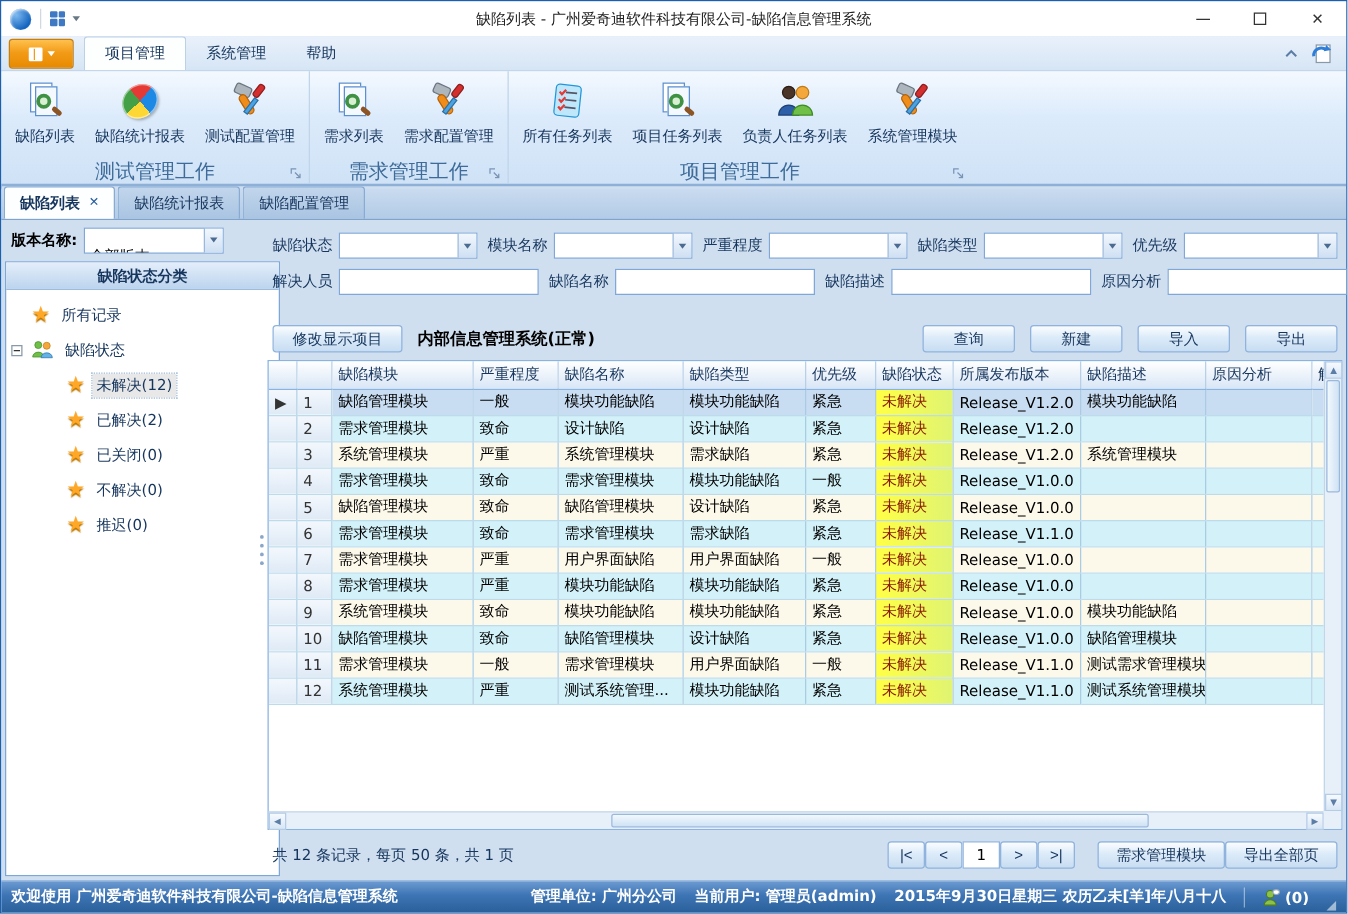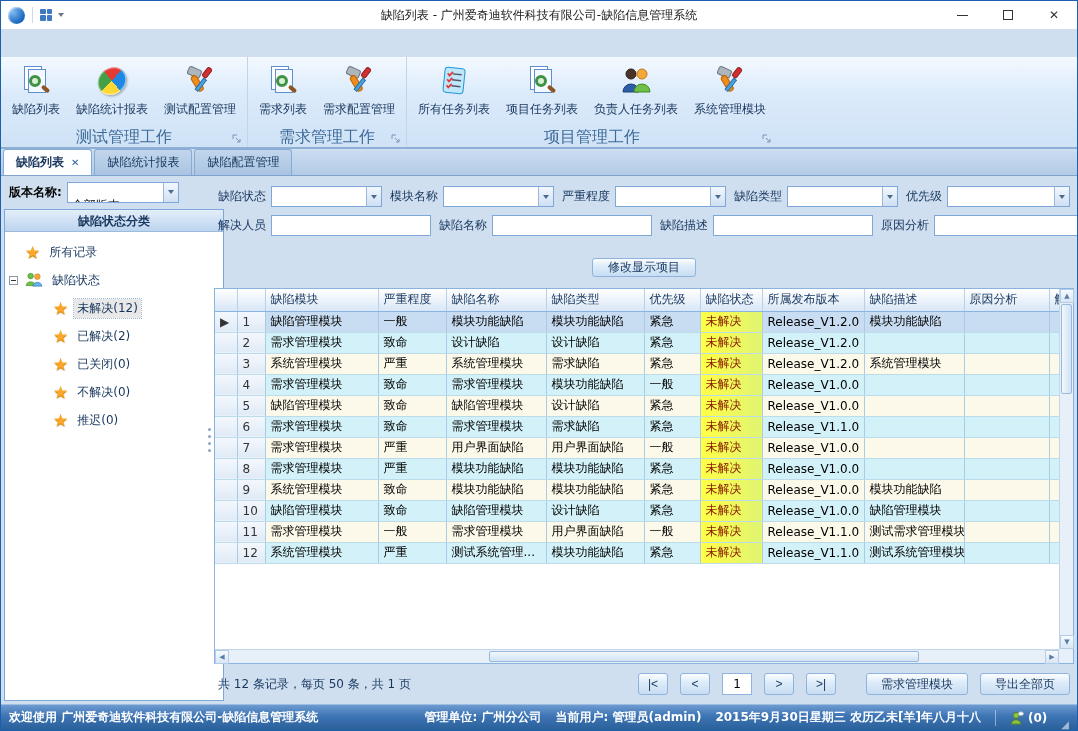--- a/index.html
+++ b/index.html
@@ -85,21 +85,21 @@
   .rightpanel { position:absolute; left:213px; top:0; right:3px; bottom:0; }
   
   .filters { position:absolute; top:6px; left:0; right:0; height:58px; display:flex; flex-direction:column; justify-content:space-between; padding:3px 4px; }
   .filter-row { display:flex; gap:8px; align-items:center; height:23px; }
   .ffield { display:flex; align-items:center; gap:5px; flex:1; }
   .flabel { color:#17365d; white-space:nowrap; }
   .ffield .combo, .ffield input[type=text] { flex:1; }
   .ffield input[type=text] { height:21px; border:1px solid #7fa8d8; padding:0 4px; font-size:12px; font-family:inherit; }
 
   
-  .tbrow { position:absolute; top:82px; left:0; right:0; height:26px; display:flex; align-items:center; gap:12px; padding:0 4px;flex-direction:column; }
+  .tbrow { position:absolute; top:82px; left:0; right:0; height:26px; display:flex; align-items:center; gap:12px; padding:0 4px; }
   .btn { height:22px; background:linear-gradient(#fbfdff,#dcebf9 45%,#c8ddf2); border:1px solid #8fb3dd; border-radius:3px; color:#17365d; display:inline-flex; align-items:center; justify-content:center; padding:0 14px; font-size:12px; }
   .btn.wide { min-width:104px; }
   .sys-title { font-weight:bold; color:#000; font-size:13px; }
   .tb-spacer { flex:1; }
   .tbrow .action { min-width:74px; }
 
   
   .grid { position:absolute; top:112px; left:0; right:0; height:376px; border:1px solid #89b3e0; background:#fff; }
   .grid-clip { position:absolute; left:0; top:0; right:14px; bottom:14px; overflow:hidden; }
   table.def { border-collapse:collapse; table-layout:fixed; width:960px; }
@@ -115,21 +115,21 @@
   
   .vscroll { position:absolute; top:0; right:0; width:14px; bottom:14px; background:#e7eff9; border-left:1px solid #c2d6ea; display:flex; flex-direction:column; }
   .hscroll { position:absolute; left:0; right:14px; bottom:0; height:14px; background:#e7eff9; border-top:1px solid #c2d6ea; display:flex; }
   .sb-btn { width:14px; height:14px; background:linear-gradient(#f6fafe,#d8e6f5); border:1px solid #b5cce6; display:flex; align-items:center; justify-content:center; color:#5b7da6; font-size:7px; }
   .vthumb { height:90px; margin:1px; background:linear-gradient(90deg,#f2f8fd,#cfe2f4); border:1px solid #9ab8dc; border-radius:2px; }
   .hthumb { width:430px; margin:1px 0 1px 260px; background:linear-gradient(#f2f8fd,#cfe2f4); border:1px solid #9ab8dc; border-radius:2px; }
   .hscroll .spring { flex:1; }
   .corner { position:absolute; right:0; bottom:0; width:14px; height:14px; background:#e7eff9; }
 
   
-  .pager { position:absolute; left:0; right:0; bottom:6px; height:28px; display:flex; align-items:center; gap:12px; padding:0 4px; }
+  .pager { position:absolute; left:0; right:0; bottom:6px; height:28px; display:flex; align-items:center; gap:0; padding:0 4px; }
   .pg-summary { color:#17365d; }
   .pg-spacer { flex:1; }
   .pgbtn { width:30px; height:22px; padding:0; }
   .pg-input { width:30px; height:22px; border:1px solid #8fb3dd; text-align:center; font-size:12px; font-family:inherit; }
 
   
   .statusbar { position:absolute; left:0; right:0; bottom:0; height:26px;
     background:linear-gradient(#6d9bd1,#3d74b4 45%,#2a6099); border-top:1px solid #9cbde0;
     display:flex; align-items:center; color:#fff; font-weight:bold; padding:0 8px; gap:14px; }
   .sb-left { flex:1; }
@@ -161,20 +161,39 @@
         </div>
       <div class="win-btn">
           <span class="wb-max"></span>
         </div>
       <div class="win-btn">
           <span>✕</span>
         </div>
     </div>
   </div>
 
+  <div class="ribbontabs">
+    <div class="appmenu-btn">
+      <span class="appmenu-glyph"></span>
+      <span class="appmenu-caret"></span>
+    </div>
+    <div class="rtab active">项目管理</div>
+    <div class="rtab">系统管理</div>
+    <div class="rtab">帮助</div>
+    <div class="rt-right">
+      <svg width="12" height="8" viewBox="0 0 12 8">
+          <path d="M2 6 L6 2 L10 6" stroke="#5b7da6" stroke-width="1.6" fill="none"></path>
+        </svg>
+      <svg width="18" height="16" viewBox="0 0 18 16">
+        <rect x="4" y="1" width="11" height="14" fill="#fff" stroke="#8899aa"></rect>
+        <path d="M2 10 a6 6 0 0 1 10 -5" stroke="#2f7ed8" stroke-width="2.4" fill="none"></path>
+        <path d="M12 1 l4 4 l-6 1 z" fill="#2f7ed8"></path>
+      </svg>
+    </div>
+  </div>
 
   <div class="ribbon">
 
     <div class="rgroup">
       <div class="rgroup-btns">
         <div class="rbtn">
           <span class="icon32 docsearch">
               <i class="pg1"></i>
               <i class="pg2"></i>
               <i class="lens"></i>

